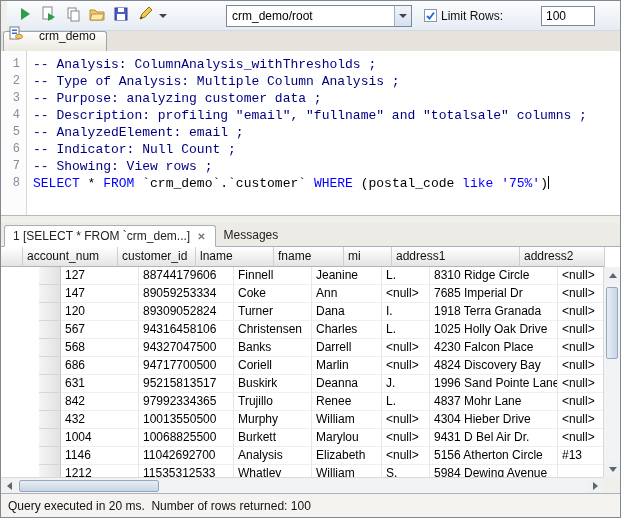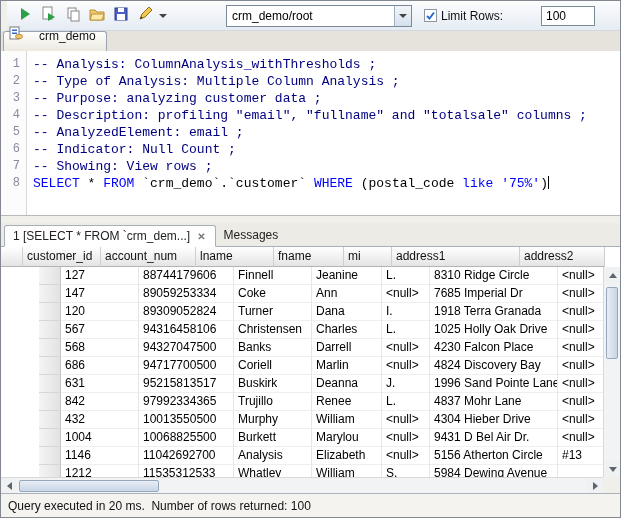--- a/index.html
+++ b/index.html
@@ -192,22 +192,22 @@
       <span class="close-x">✕</span>
     </div>
     <div class="rtab">
       <span>Messages</span>
     </div>
   </div>
 
   <div class="table-area">
     <div class="thead">
       <div class="corner"></div>
-    <div class="th" style="width: 78px;">customer_id</div>
-        <div class="th" style="width: 95px;">account_num</div>
+    <div class="th" style="width: 95px;">account_num</div>
+        <div class="th" style="width: 78px;">customer_id</div>
         <div class="th" style="width: 78px;">lname</div>
         <div class="th" style="width: 70px;">fname</div>
         <div class="th" style="width: 48px;">mi</div>
         <div class="th" style="width: 128px;">address1</div>
         <div class="th" style="width: 85px;">address2</div>
       </div>
     <div class="tbody">
         <div class="tr">
           <div class="td rowhead"></div>
           <div class="td" style="width: 78px;">127</div>

